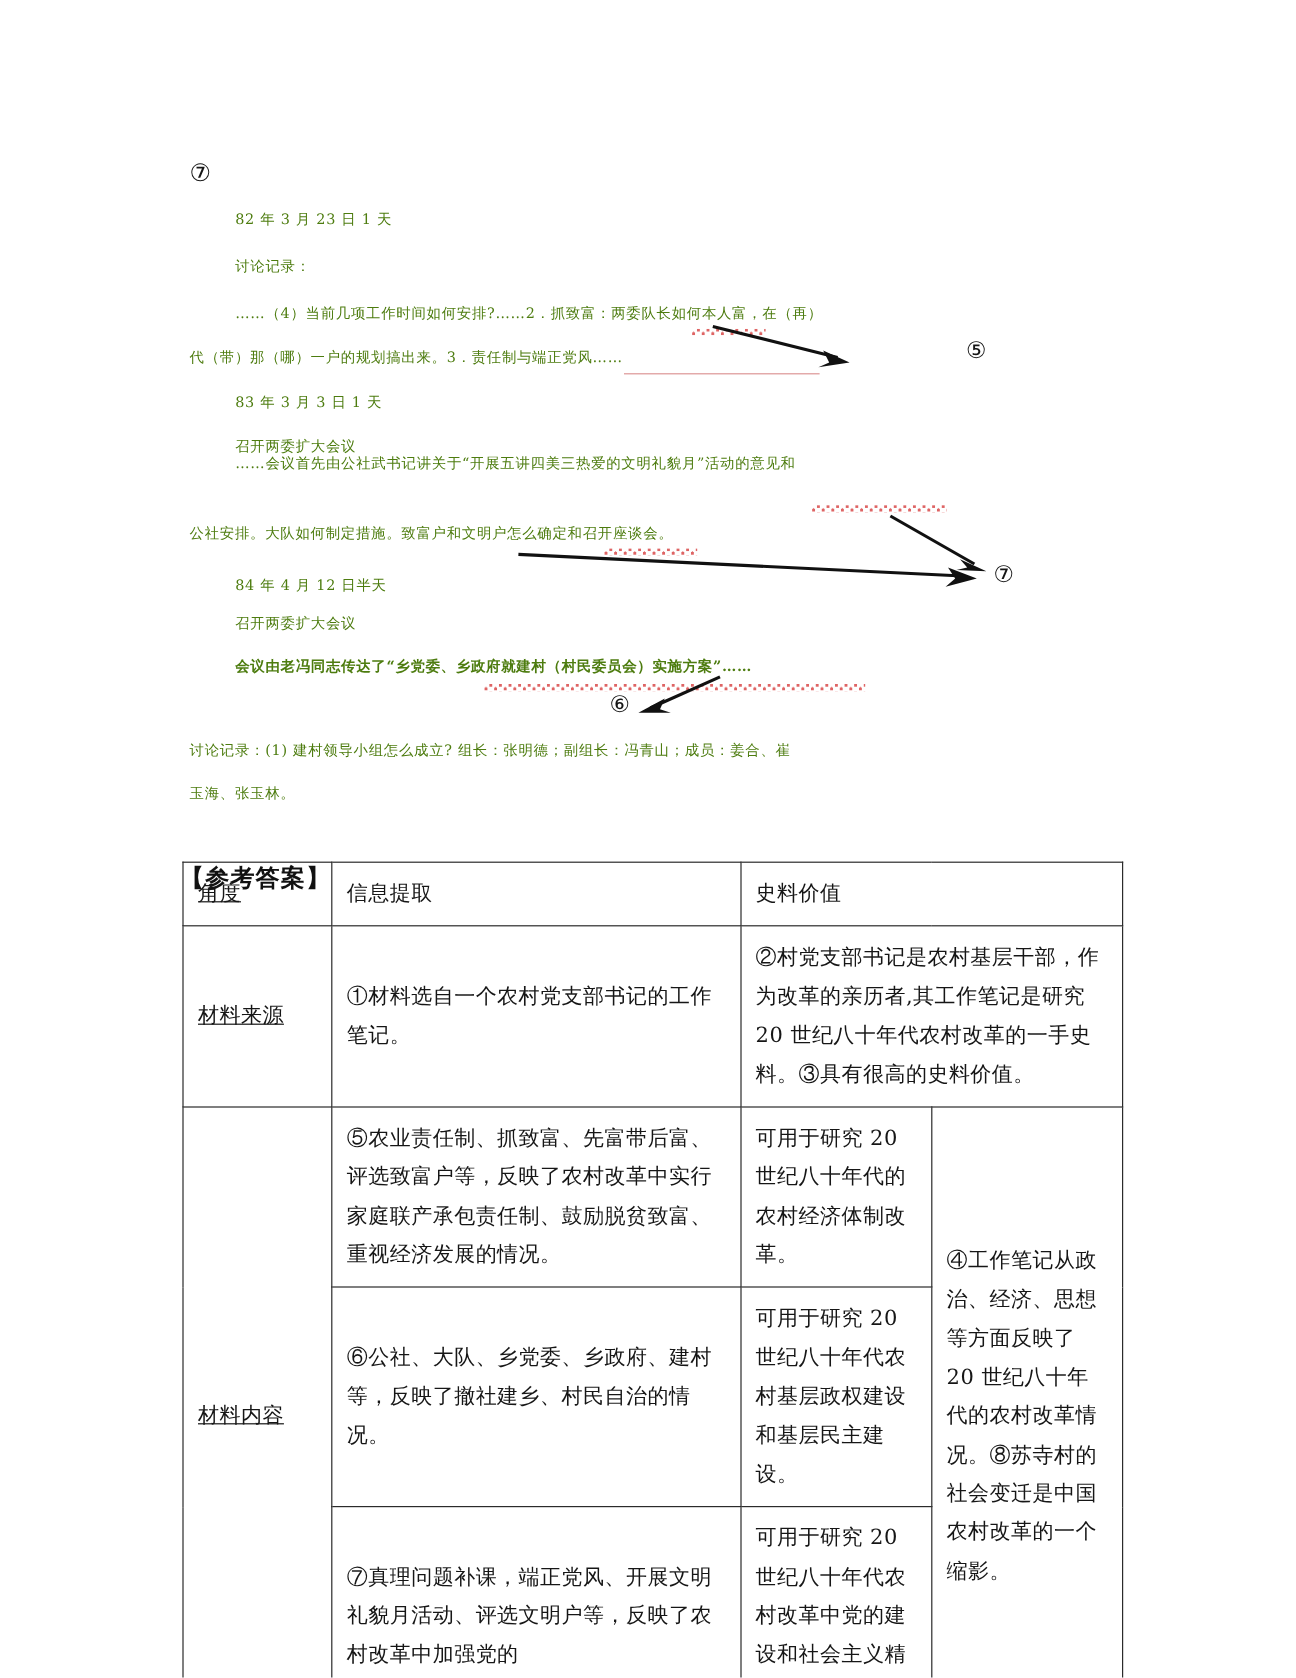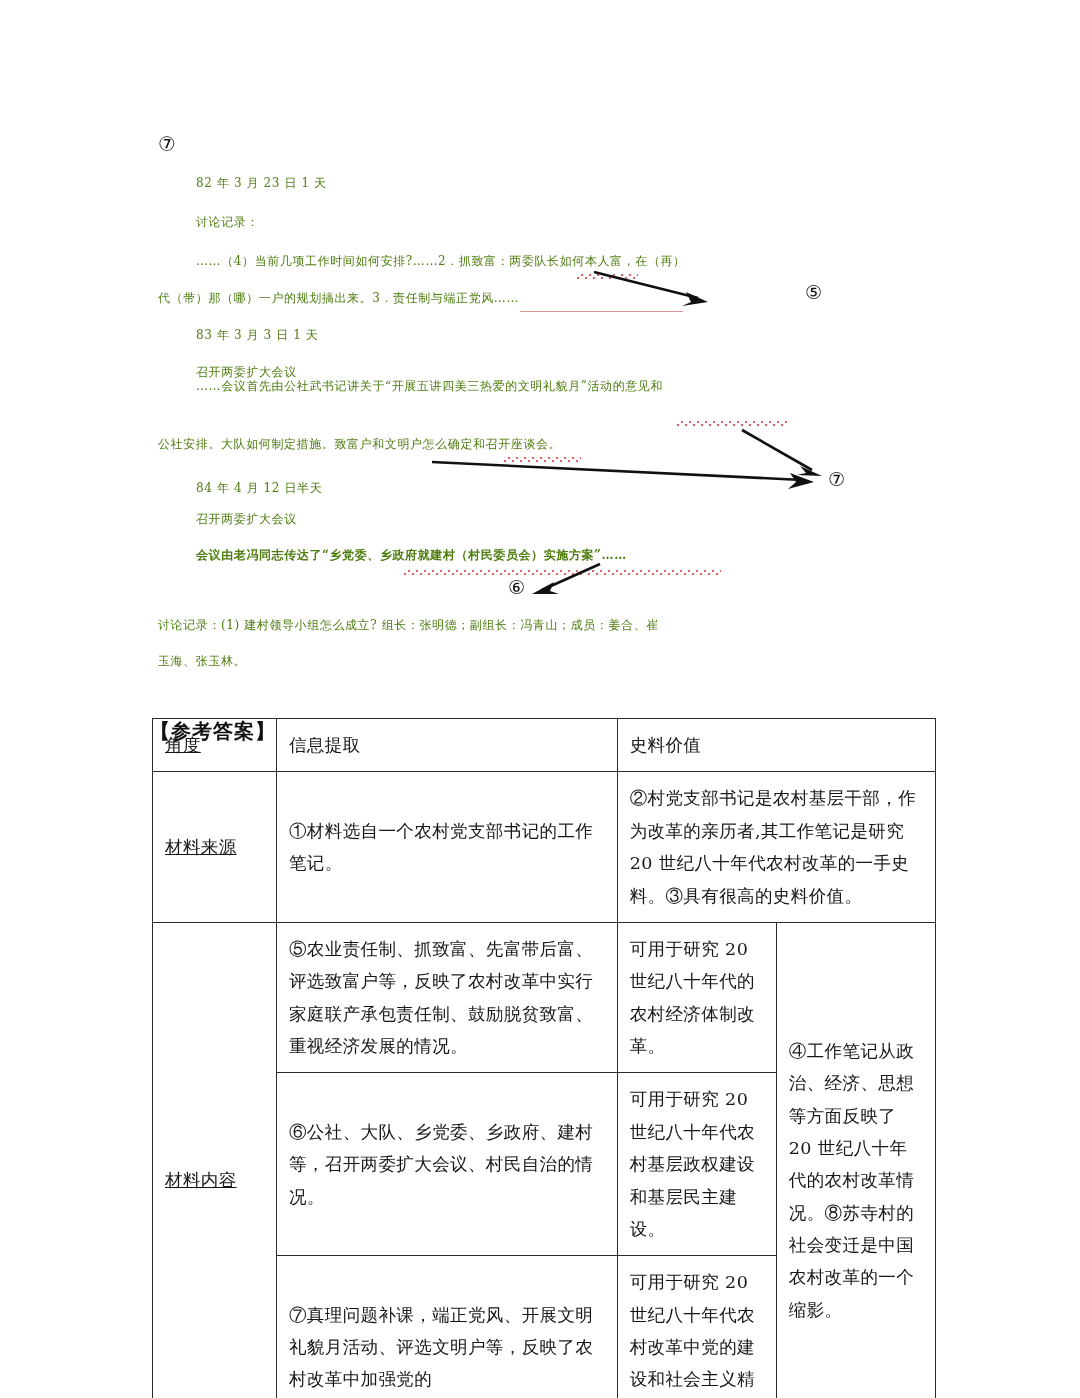--- a/index.html
+++ b/index.html
@@ -215,21 +215,21 @@
       </tr>
 
       <tr>
         <td class="c-angle mid" rowspan="3">材料内容</td>
         <td class="c-extract topal">⑤农业责任制、抓致富、先富带后富、评选致富户等，反映了农村改革中实行家庭联产承包责任制、鼓励脱贫致富、重视经济发展的情况。</td>
         <td class="c-value mid">可用于研究 20 世纪八十年代的农村经济体制改革。</td>
         <td class="c-side mid" rowspan="3">④工作笔记从政治、经济、思想等方面反映了 20 世纪八十年代的农村改革情况。⑧苏寺村的社会变迁是中国农村改革的一个缩影。</td>
       </tr>
 
       <tr>
-        <td class="c-extract topal">⑥公社、大队、乡党委、乡政府、建村等，召开两委扩大会议、村民自治的情况。</td>
+        <td class="c-extract topal">⑥公社、大队、乡党委、乡政府、建村等，反映了撤社建乡、村民自治的情况。</td>
         <td class="c-value topal">可用于研究 20 世纪八十年代农村基层政权建设和基层民主建设。</td>
       </tr>
 
       <tr>
         <td class="c-extract topal">⑦真理问题补课，端正党风、开展文明礼貌月活动、评选文明户等，反映了农村改革中加强党的</td>
         <td class="c-value topal">可用于研究 20 世纪八十年代农村改革中党的建设和社会主义精神文明建设。</td>
       </tr>
     </tbody>
   </table>
 

